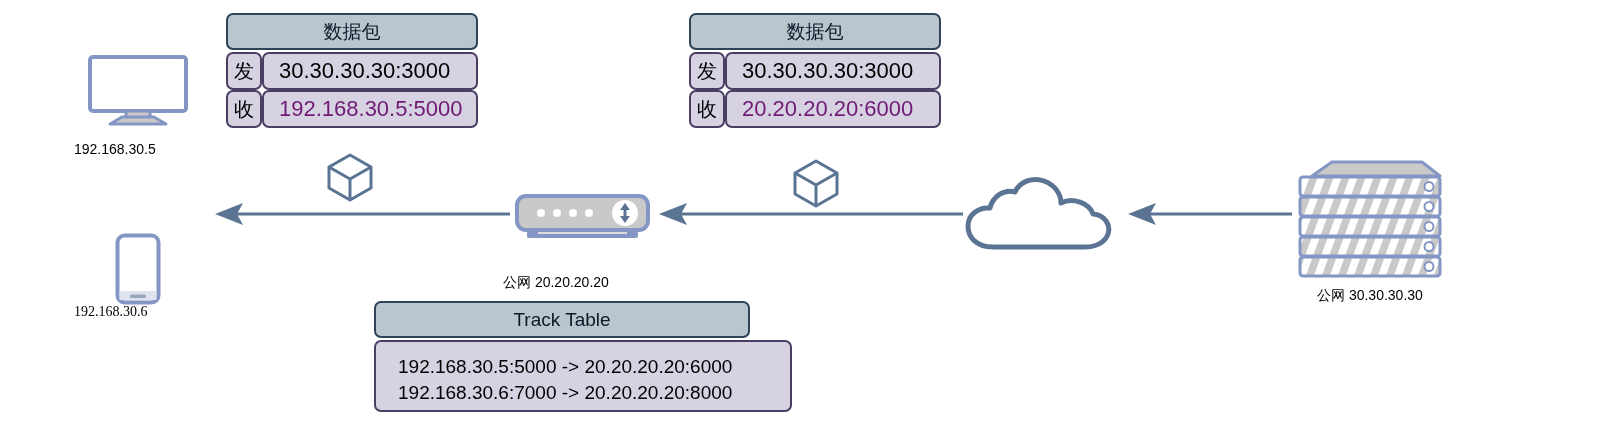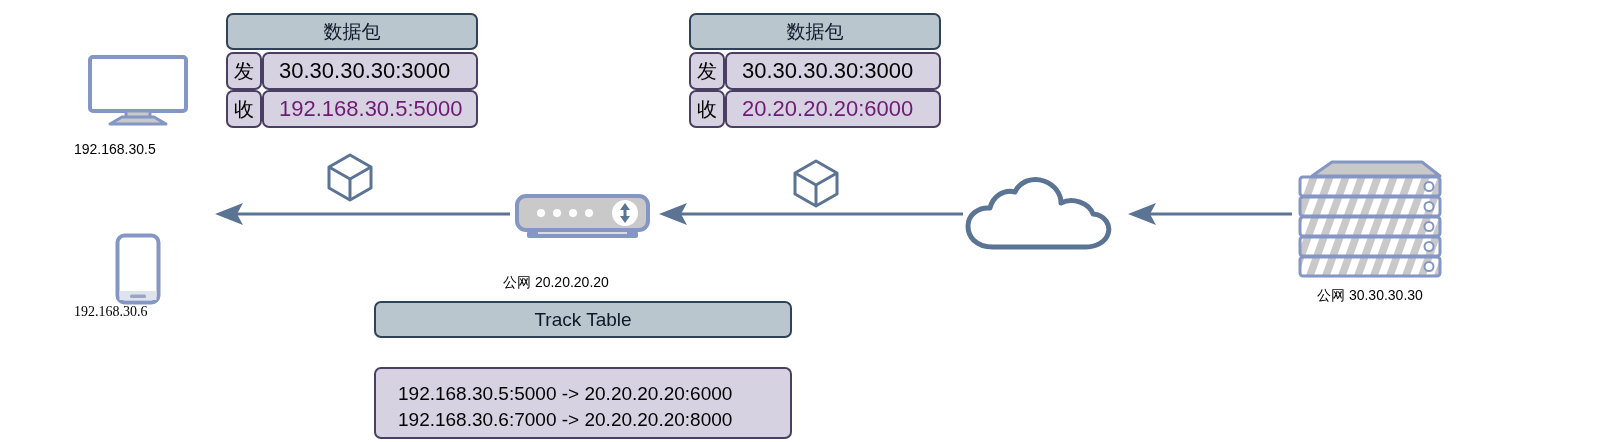--- a/index.html
+++ b/index.html
@@ -189,16 +189,16 @@
     <circle cx="137" cy="26.5" r="4.5" fill="#ffffff" stroke="#8496c4" stroke-width="2"></circle>
     <circle cx="137" cy="46.5" r="4.5" fill="#ffffff" stroke="#8496c4" stroke-width="2"></circle>
     <circle cx="137" cy="66.5" r="4.5" fill="#ffffff" stroke="#8496c4" stroke-width="2"></circle>
     <circle cx="137" cy="86.5" r="4.5" fill="#ffffff" stroke="#8496c4" stroke-width="2"></circle>
     <circle cx="137" cy="106.5" r="4.5" fill="#ffffff" stroke="#8496c4" stroke-width="2"></circle>
   </svg>
 </div>
 <div class="dev-label" style="left:1317px;top:287px;">公网 30.30.30.30</div>
 
 <div class="card" style="left:374px;top:301px;width:418px;">
-  <div class="card-header" style="width:418px;height:37px;">Track Table</div>
-  <div class="tt-body" style="position:absolute;left:0;top:39px;width:418px;height:72px;margin-top:27px;">192.168.30.5:5000 -&gt; 20.20.20.20:6000
+  <div class="card-header" style="width:376px;height:37px;">Track Table</div>
+  <div class="tt-body" style="position:absolute;left:0;top:39px;width:418px;height:72px;">192.168.30.5:5000 -&gt; 20.20.20.20:6000
 192.168.30.6:7000 -&gt; 20.20.20.20:8000</div>
 </div>
 
 </body></html>

